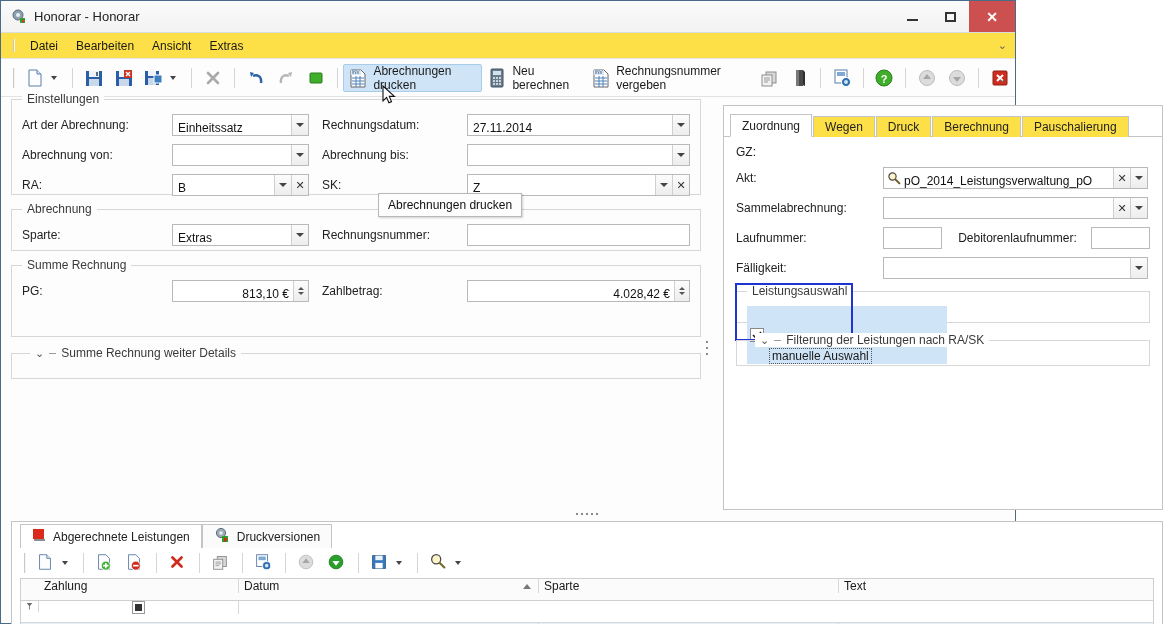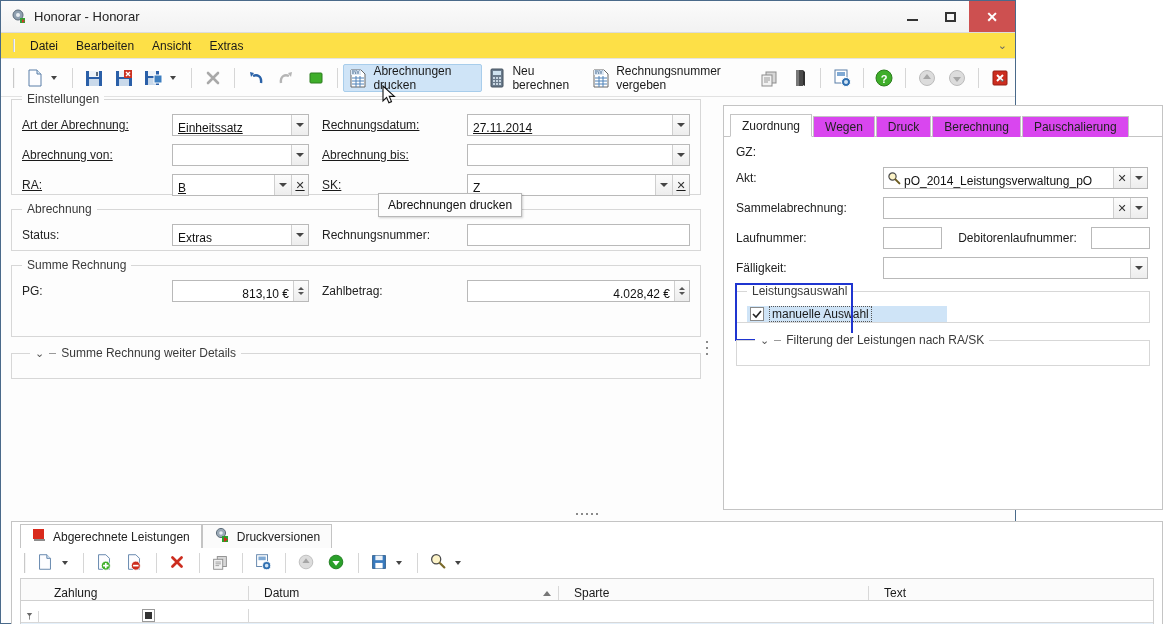--- a/index.html
+++ b/index.html
@@ -79,34 +79,34 @@
   .xbtn { width:17px; height:20px; border-left:1px solid #cfcfcf; background:linear-gradient(#fcfcfc,#ededed);
           display:flex; align-items:center; justify-content:center; font-size:11px; color:#333; flex:0 0 17px;}
   .spin { width:15px; height:20px; border-left:1px solid #cfcfcf; background:linear-gradient(#fcfcfc,#ededed);
           display:flex; flex-direction:column; align-items:center; justify-content:center; flex:0 0 15px;}
   .spin i { display:block; width:0;height:0;border-left:3px solid transparent;border-right:3px solid transparent;}
   .spin i.up { border-bottom:3px solid #555; margin-bottom:2px;}
   .spin i.dn { border-top:3px solid #555; }
   
   .tabstrip { display:flex; align-items:flex-end; height:23px; margin:8px 0 0 6px; }
   .tab { height:21px; padding:0 11px; font-size:12px; display:flex; align-items:center;
-         border:1px solid #c4c4c4; border-bottom:none; background:#d946ef; margin-right:1px; color:#222;}
+         border:1px solid #c4c4c4; border-bottom:none; background:#fde047; margin-right:1px; color:#222;}
   .tab.sel { background:#ffffff; height:23px; border-bottom:1px solid #fff; position:relative; z-index:2;}
   .tabline { height:1px; background:#c4c4c4; margin-top:-1px; }
   
   .bottompane { position:absolute; left:10px; top:424px; width:1152px; height:188px;
                 border:1px solid #c4c4c4; background:#fff; }
   .btabs { display:flex; align-items:flex-end; height:26px; margin-left:8px; padding-top:3px;}
   .btab { height:24px; padding:0 11px; font-size:12px; display:flex; align-items:center; gap:7px;
           border:1px solid #c4c4c4; border-bottom:none; background:#ffffff; color:#222;}
   .btab.unsel { background:#fbfbfb; }
   .btoolbar { height:30px; display:flex; align-items:center; border-bottom:0; }
   
   .grid { margin:0 8px; border:1px solid #cfcfcf; border-bottom:none; }
-  .grow { display:flex; height:22px; align-items:flex-end; font-size:12px;gap:10px; }
+  .grow { display:flex; height:22px; align-items:flex-start; font-size:12px; }
   .gh { background:#fbfbfb; border-bottom:1px solid #cfcfcf; }
   .gcell { border-right:1px solid #d8d8d8; display:flex; align-items:center; padding:0 5px; overflow:hidden; white-space:nowrap;}
   .c-ind { width:18px; flex:0 0 18px; justify-content:center; }
   .c-zahl { width:200px; flex:0 0 200px; justify-content:center;}
   .c-datum{ width:300px; flex:0 0 300px;}
   .c-sparte{width:300px; flex:0 0 300px;}
   .c-text { flex:1 1 auto; border-right:none;}
   .frow { background:#ffffff; border-bottom:1px solid #d8d8d8; }
   .drow { border-bottom:1px solid #e6e6e6; }
   .drow.sel .c-zahl { background:#5f93e0; }
@@ -122,21 +122,21 @@
   
   .vdots { position:absolute; left:705px; top:244px; }
   .vdots i { display:block; width:2px;height:2px;background:#8a8a8a;margin-bottom:4px;}
   .hdots { position:absolute; left:575px; top:416px; display:flex; gap:3px;}
   .hdots i { width:2px;height:2px;background:#8a8a8a;}
   .collapse-head { position:absolute; top:-8px; left:18px; background:#fdfdfd; padding:0 5px; font-size:12px; color:#3a3a3a;
                    display:flex; align-items:center; gap:5px;}
   .cdash { width:7px; height:1px; background:#9a9a9a;}
   .blue-focus { position:absolute; border:2px solid #1f35d0; }
   .hl { background:#cfe4f7; }
-  .dotted { border:1px dotted #555; padding:0 2px; }
+  .dotted { border:1px dotted #555; padding:0 2px;margin-top:42px; }
 </style>
 </head>
 <body>
 
 <div class="window">
 
   <div class="titlebar">
     <span class="title-icon">
       <svg width="18" height="18" viewBox="0 0 18 18">
         <circle cx="8" cy="7" r="5" fill="#8fa0b0" stroke="#5c6b7a"></circle>
@@ -370,21 +370,21 @@
       </span>
     </div>
 
     <span class="chev-right" style="top:13px">⌄</span>
   </div>
 
   <div class="content">
 
     <div class="leftpane">
 
-      <div class="group" style="height:96px;text-decoration:underline;">
+      <div class="group" style="height:96px;">
         <span class="grouptitle">Einstellungen</span>
 
         <div class="row">
           <span class="lbl-cell">Art der Abrechnung:</span>
           <div class="fld" style="width:140px">
             <span class="v">Einheitssatz</span>
             <span class="combo-btn">
                 <i class="cv"></i>
               </span>
           </div>
@@ -430,21 +430,21 @@
                 <i class="cv"></i>
               </span>
             <span class="xbtn">✕</span>
           </div>
         </div>
       </div>
 
       <div class="group" style="height:42px; margin-top:14px;">
         <span class="grouptitle">Abrechnung</span>
         <div class="row">
-          <span class="lbl-cell">Status:</span>
+          <span class="lbl-cell">Sparte:</span>
           <div class="fld" style="width:140px">
             <span class="v">Extras</span>
             <span class="combo-btn">
                 <i class="cv"></i>
               </span>
           </div>
           <span class="lbl-cell" style="width:145px;flex:0 0 145px;margin-left:13px">Rechnungsnummer:</span>
           <div class="fld" style="width:228px">
             <span class="v"></span>
           </div>

